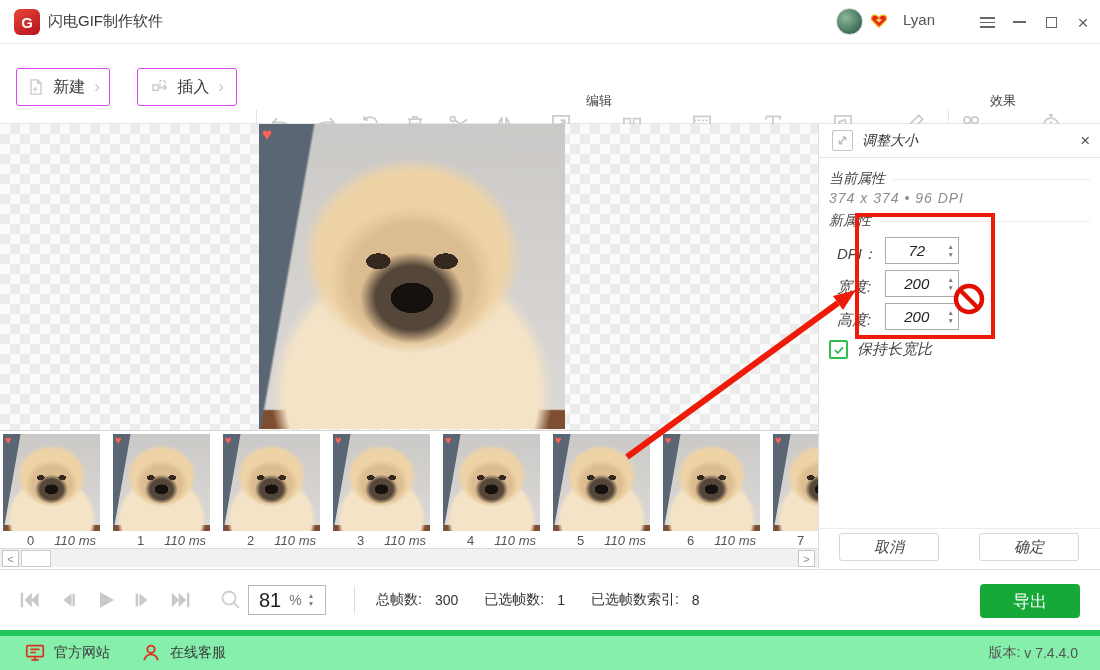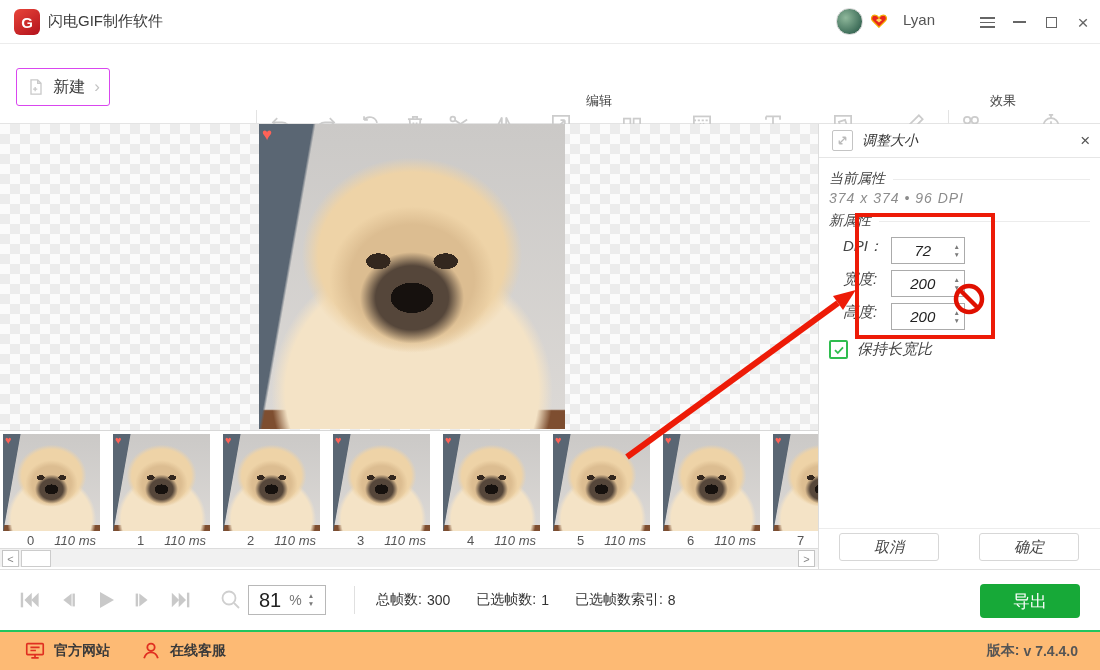--- a/index.html
+++ b/index.html
@@ -63,21 +63,21 @@
          border-left:1px solid #ddd;border-bottom:1px solid #e4e4e4;font-style:italic;}
   .panelhead{position:absolute;left:0;top:0;width:100%;height:34px;border-bottom:1px solid #e6e6e6;}
   .ph-icon{position:absolute;left:13px;top:6px;width:21px;height:21px;border:1px solid #c4c4c4;border-radius:2px;
            display:flex;align-items:center;justify-content:center;}
   .ph-title{position:absolute;left:43px;top:8px;font-size:14px;color:#333;}
   .ph-close{position:absolute;right:10px;top:7px;font-size:17px;color:#555;}
   .ph-close::before{content:"×";}
   .sectrow{position:absolute;left:10px;right:10px;display:flex;align-items:center;gap:8px;font-size:14px;color:#444;}
   .sectrow .line{flex:1;height:1px;background:#ececec;}
   .propval{position:absolute;left:10px;font-size:14px;color:#8c8c8c;letter-spacing:1px;}
-  .fieldrow{position:absolute;left:24px;display:flex;align-items:flex-start;font-size:15px;color:#444;}
+  .fieldrow{position:absolute;left:18px;display:flex;align-items:flex-end;font-size:15px;color:#444;}
   .fieldrow .flab{width:48px;}
   .numbox{width:74px;height:27px;border:1px solid #ababab;background:#fff;display:flex;align-items:center;}
   .numbox .val{flex:1;text-align:center;font-size:15px;color:#222;}
   .spin{display:flex;flex-direction:column;justify-content:center;gap:2px;padding-right:4px;color:#7a7a7a;}
   .spin span{font-size:6.5px;line-height:6px;}
   .up::before{content:"▲";}
   .down::before{content:"▼";}
   .cbrow{position:absolute;left:10px;display:flex;align-items:center;gap:9px;font-size:15px;color:#444;}
   .cbox{width:19px;height:19px;border:2px solid #2fbd4f;border-radius:2px;background:#fff;
         display:flex;align-items:center;justify-content:center;}
@@ -102,31 +102,31 @@
   .sthumb{position:absolute;left:21px;top:1px;width:30px;height:17px;background:#fff;border:1px solid #cccccc;}
 
   
   .statusbar{position:absolute;left:0;top:569px;width:1100px;height:61px;background:#fff;border-top:1px solid #e0e0e0;}
   .play{position:absolute;left:16px;top:0;height:100%;display:flex;align-items:center;gap:13px;}
   .zbox{position:absolute;left:248px;top:15px;width:78px;height:30px;border:1px solid #b8b8b8;display:flex;align-items:center;padding:0 4px 0 10px;}
   .zbox .zval{font-size:20px;color:#222;}
   .zbox .zpct{font-size:14px;color:#777;margin:0 6px 0 8px;}
   .sdiv{position:absolute;left:354px;top:16px;width:1px;height:28px;background:#e0e0e0;}
   .stats{position:absolute;left:376px;top:0;height:100%;display:flex;align-items:center;gap:26px;}
-  .stat{display:flex;align-items:center;gap:5px;font-size:14px;color:#333;}
+  .stat{display:flex;align-items:center;gap:13px;font-size:14px;color:#333;}
   .warn{position:absolute;left:573px;top:0;height:100%;display:flex;align-items:center;gap:8px;}
   .warnico{width:17px;height:17px;border-radius:50%;background:#e8250f;color:#fff;font-size:11px;font-weight:bold;
            display:flex;align-items:center;justify-content:center;}
   .warnico::before{content:"i";}
   .warntxt{font-size:14px;color:#e8250f;}
   .exportbtn{position:absolute;right:20px;top:14px;width:100px;height:34px;background:#17a938;border:none;border-radius:4px;
              color:#fff;font-size:17px;display:flex;align-items:center;justify-content:center;}
 
   
-  .footer{position:absolute;left:0;top:630px;width:1100px;height:40px;background:#fdba74;border-top:2px solid #22c55e;font-weight:bold;}
+  .footer{position:absolute;left:0;top:630px;width:1100px;height:40px;background:#86efac;border-top:6px solid #22c55e;}
   .flink{position:absolute;top:0;height:100%;display:flex;align-items:center;gap:8px;font-size:14px;color:#3a3a3a;}
   .fversion{position:absolute;right:22px;top:0;height:100%;display:flex;align-items:center;gap:4px;font-size:14px;color:#555;}
 </style>
 </head>
 <body>
 
 <div id="app">
 
   <div class="titlebar">
     <div class="logo">G</div>
@@ -153,20 +153,28 @@
 
   <div class="toolbar">
     <div class="bigbtn chev" style="left:16px;width:94px;">
       <svg width="20" height="20" viewBox="0 0 24 24" fill="none" stroke="#c9c9c9" stroke-width="1.6">
         <path d="M6 3.5 h8 l4 4 V20.5 H6 Z"></path>
           <path d="M14 3.5 v4 h4"></path>
           <path d="M8.5 14.5 h5 M11 12 v5"></path>
       </svg>
       <span>新建</span>
     </div>
+    <div class="bigbtn chev" style="left:137px;width:100px;">
+      <svg width="20" height="20" viewBox="0 0 24 24" fill="none" stroke="#c9c9c9" stroke-width="1.6">
+        <rect x="3.5" y="9.5" width="6.5" height="6.5"></rect>
+          <rect x="12" y="4.5" width="6.5" height="6.5" stroke-dasharray="2 1.6"></rect>
+          <path d="M10.5 13 H20 M20 13 l-3 -2.4 M20 13 l-3 2.4"></path>
+      </svg>
+      <span>插入</span>
+    </div>
     <div class="vdiv" style="left:256px;"></div>
     <div class="grouplab" style="left:586px;">编辑</div>
 
     <div class="toolrow" style="left:268px;width:672px;">
       <div class="tool">
         <svg width="26" height="26" viewBox="0 0 24 24" fill="none" stroke="#cccccc" stroke-width="1.6">
           <path d="M8.5 6.5 L4.5 10.5 L8.5 14.5"></path>
             <path d="M4.5 10.5 H13 c3.8 0 6.5 2.6 6.5 6 v1.5"></path>
         </svg>
         <span class="lab">撤消</span>

